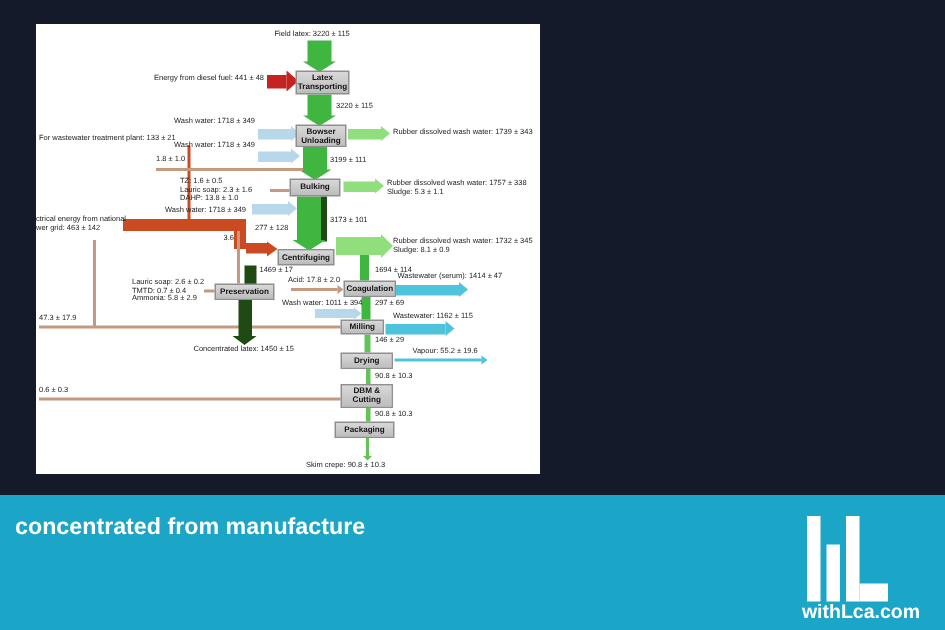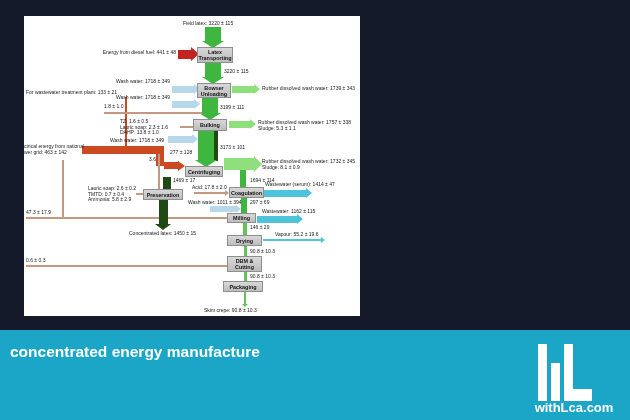--- a/index.html
+++ b/index.html
@@ -168,21 +168,21 @@
     <span class="lbl" style="left:180px;top:292px;">Skim crepe: 90.8 ± 10.3</span>
     <span class="lbl" style="left:2px;top:74px;">For wastewater treatment plant: 133 ± 21</span>
     <div class="lbl" style="left:0px;top:128px;">
       <span class="ln">ctrical energy from national</span>
       <span class="ln">wer grid: 463 ± 142</span>
     </div>
   </div>
 
   <div class="banner">
     <div class="banner-text">
-      <span class="ln">concentrated energy manufacture</span>
+      <span class="ln">concentrated from manufacture</span>
     </div>
     <div class="logo">
       <div class="bar" style="left:10px;top:14px;width:9px;height:57px;"></div>
       <div class="bar" style="left:23px;top:33px;width:9px;height:38px;"></div>
       <div class="bar" style="left:36px;top:14px;width:9px;height:57px;"></div>
       <div class="bar" style="left:45px;top:59px;width:19px;height:12px;"></div>
       <div class="logo-text">withLca.com</div>
     </div>
   </div>
 </div>

